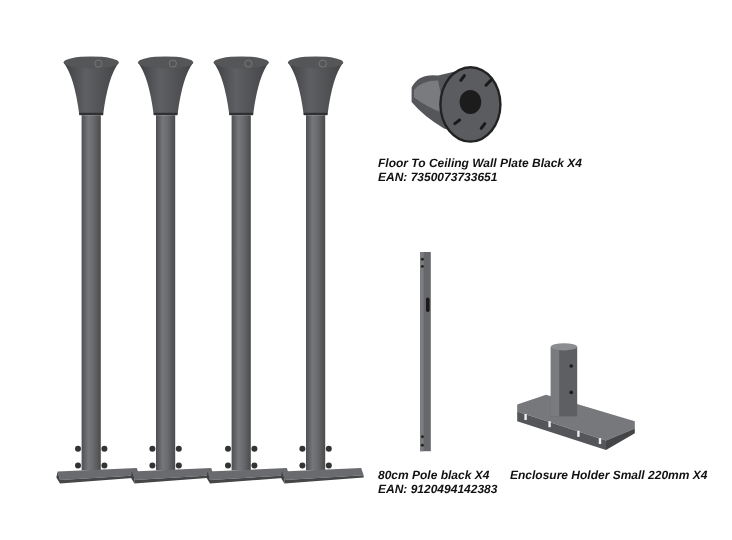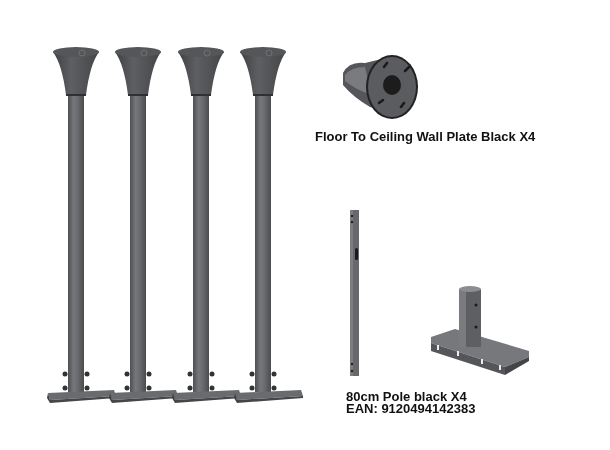--- a/index.html
+++ b/index.html
@@ -1,18 +1,18 @@
 <!DOCTYPE html>
 <html><head>
 <meta charset="utf-8">
 <style>
   html, body { margin:0; padding:0; }
   body { width:610px; height:450px; background:#ffffff; position:relative; overflow:hidden; font-family:"Liberation Sans", sans-serif; }
   .abs { position:absolute; }
-  .label { position:absolute; font-size:13px; font-weight:bold; color:#111; line-height:12px; white-space:nowrap; }
+  .label { position:absolute; font-size:10px; font-weight:bold; color:#111; line-height:12px; white-space:nowrap;font-style:italic; }
 </style>
 </head>
 <body>
 
 <svg class="abs" style="left:0;top:0" width="310" height="420" viewBox="0 0 310 420">
   <defs>
     <linearGradient id="tubeGrad" x1="0" x2="1" y1="0" y2="0">
       <stop offset="0" stop-color="#4e4f52"></stop>
       <stop offset="0.35" stop-color="#76777a"></stop>
       <stop offset="0.6" stop-color="#6a6b6e"></stop>
@@ -55,46 +55,48 @@
   <ellipse cx="57" cy="42" rx="24" ry="30" fill="#5b5c5f"></ellipse>
   <ellipse cx="57" cy="40" rx="9" ry="10" fill="#1c1c1c"></ellipse>
   <line x1="49" y1="22" x2="52" y2="18" stroke="#1a1a1a" stroke-width="2.5" stroke-linecap="round"></line>
   <line x1="70" y1="26" x2="74" y2="22" stroke="#1a1a1a" stroke-width="2.5" stroke-linecap="round"></line>
   <line x1="44" y1="58" x2="48" y2="55" stroke="#1a1a1a" stroke-width="2.5" stroke-linecap="round"></line>
   <line x1="66" y1="62" x2="69" y2="58" stroke="#1a1a1a" stroke-width="2.5" stroke-linecap="round"></line>
 </svg>
 
 <div class="label" style="left:315px;top:131px;">
   <div>Floor To Ceiling Wall Plate  Black X4</div>
+  <div>EAN: 7350073733651</div>
 </div>
 
 <svg class="abs" style="left:345px;top:208px" width="20" height="170" viewBox="0 0 20 170">
   <rect x="5" y="2" width="9" height="166" fill="#67686b"></rect>
   <rect x="5" y="2" width="3" height="166" fill="#7c7d80"></rect>
   <circle cx="7" cy="8" r="1.2" fill="#222"></circle>
   <circle cx="7" cy="14" r="1.2" fill="#222"></circle>
   <rect x="10" y="40" width="3" height="12" rx="1.5" fill="#1a1a1a"></rect>
   <circle cx="7" cy="156" r="1.2" fill="#222"></circle>
   <circle cx="7" cy="163" r="1.2" fill="#222"></circle>
 </svg>
 
-<div class="label" style="left:315px;top:391px;margin-left:31px;">
+<div class="label" style="left:315px;top:391px;">
   <div>80cm Pole black X4</div>
   <div>EAN:  9120494142383</div>
 </div>
 
 <svg class="abs" style="left:425px;top:285px" width="110" height="90" viewBox="0 0 110 90">
   <path d="M 6 52 L 30 44 L 104 66 L 104 72 L 80 82 L 6 58 Z" fill="#77787b"></path>
   <path d="M 6 58 L 80 82 L 80 90 L 6 66 Z" fill="#55565a"></path>
   <path d="M 80 82 L 104 72 L 104 76 L 80 90 Z" fill="#444547"></path>
   <rect x="34" y="4" width="22" height="58" fill="#5e5f62"></rect>
   <rect x="34" y="4" width="7" height="58" fill="#7a7b7e"></rect>
   <ellipse cx="45" cy="4" rx="11" ry="3" fill="#8c8d90"></ellipse>
   <circle cx="51" cy="20" r="1.5" fill="#1a1a1a"></circle>
   <circle cx="51" cy="42" r="1.5" fill="#1a1a1a"></circle>
   <rect x="12" y="60" width="2" height="5" fill="#eee"></rect>
   <rect x="32" y="66" width="2" height="5" fill="#eee"></rect>
   <rect x="56" y="74" width="2" height="5" fill="#eee"></rect>
   <rect x="74" y="80" width="2" height="5" fill="#eee"></rect>
 </svg>
 
 <div class="label" style="left:425px;top:391px;">
+  <div>Enclosure Holder Small 220mm  X4</div>
 </div>
 
 </body></html>

